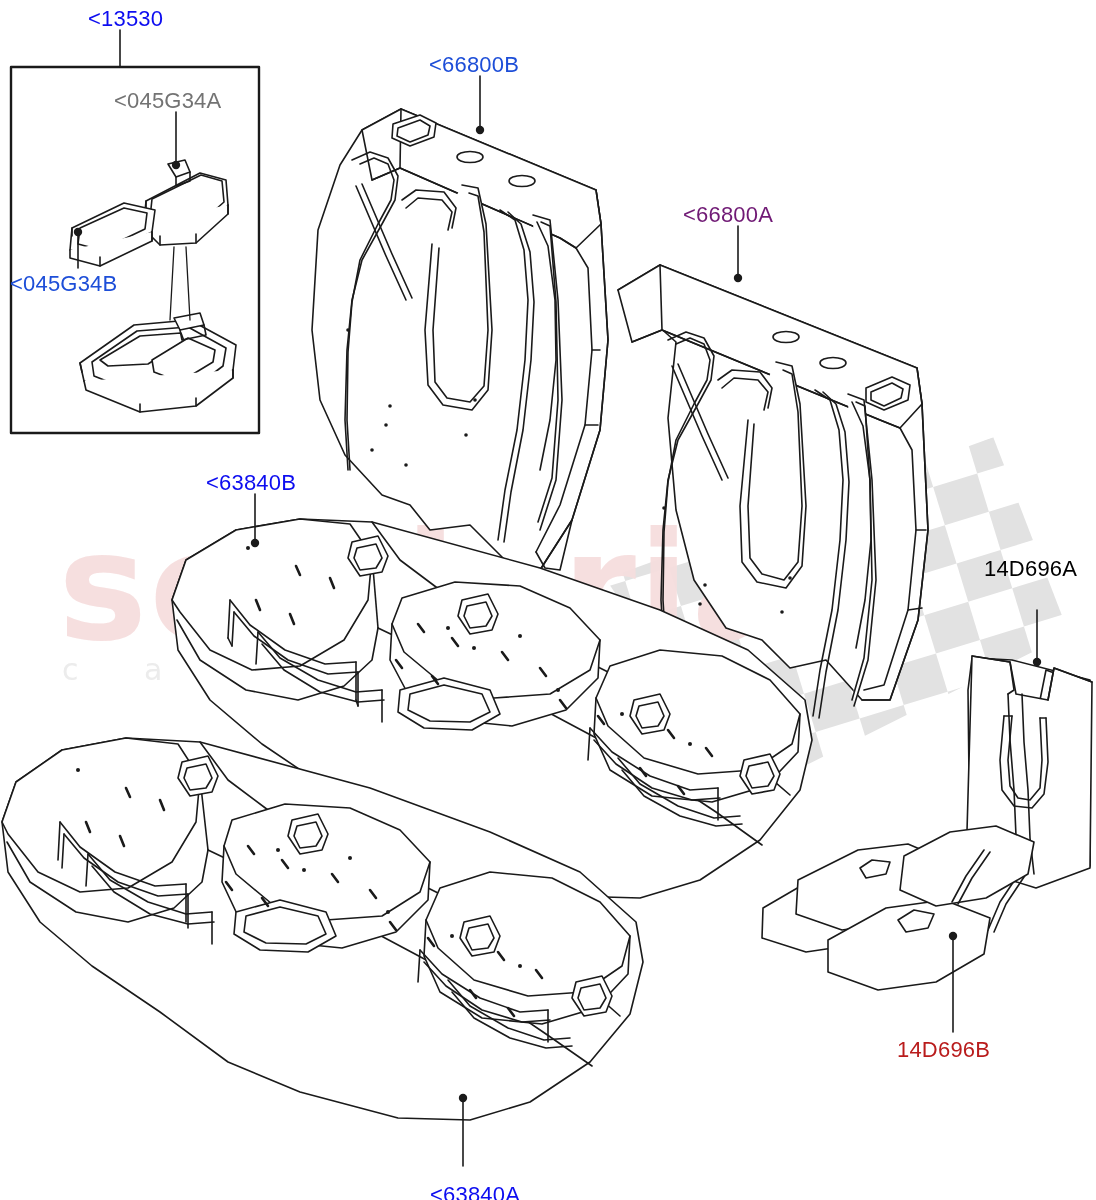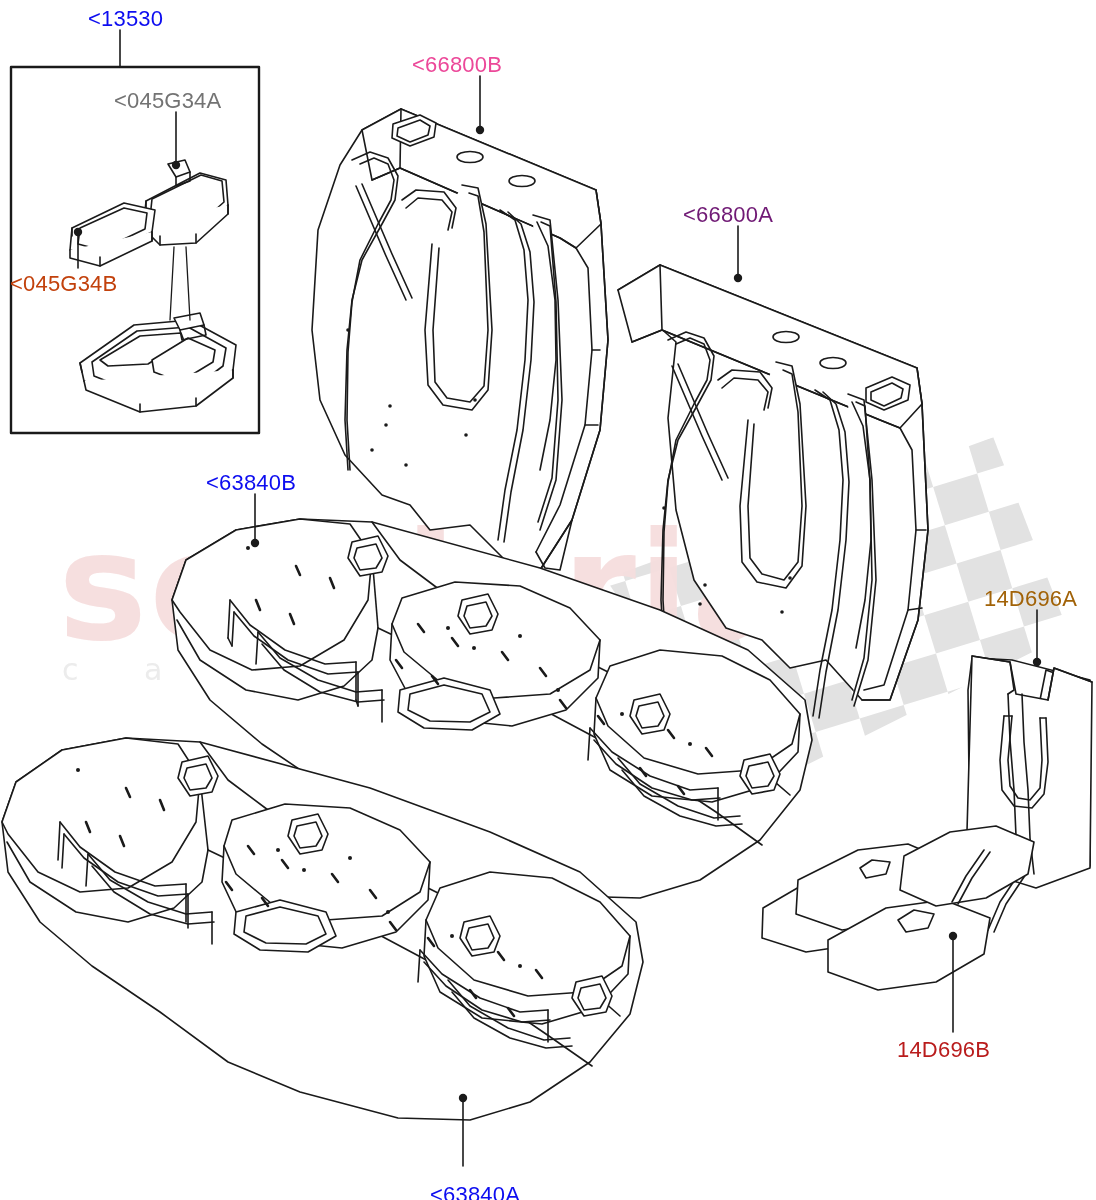--- a/index.html
+++ b/index.html
@@ -483,22 +483,22 @@
           <circle cx="1037" cy="662" r="4.2"></circle>
           <circle cx="953" cy="936" r="4.2"></circle>
           <circle cx="463" cy="1098" r="4.2"></circle>
         </g>
     </g>
   </svg>
 
   <div id="callout-labels">
       <div class="lbl" style="left: 88px; top: 6px; color: rgb(13, 13, 240);">&lt;13530</div>
       <div class="lbl" style="left: 114px; top: 88px; color: #737373;">&lt;045G34A</div>
-      <div class="lbl" style="left: 10px; top: 271px; color: #c2410c;">&lt;045G34B</div>
-      <div class="lbl" style="left: 412px; top: 52px; color: #ec4899;">&lt;66800B</div>
+      <div class="lbl" style="left: 10px; top: 271px; color: #1d4ed8;">&lt;045G34B</div>
+      <div class="lbl" style="left: 429px; top: 52px; color: #1d4ed8;">&lt;66800B</div>
       <div class="lbl" style="left: 683px; top: 202px; color: #701a75;">&lt;66800A</div>
       <div class="lbl" style="left: 206px; top: 470px; color: rgb(13, 13, 240);">&lt;63840B</div>
-      <div class="lbl" style="left: 984px; top: 586px; color: #a16207;">14D696A</div>
+      <div class="lbl" style="left: 984px; top: 556px; color: #000000;">14D696A</div>
       <div class="lbl" style="left: 897px; top: 1037px; color: #b91c1c;">14D696B</div>
       <div class="lbl" style="left: 430px; top: 1170px; color: rgb(13, 13, 240); margin-top: 12px;">&lt;63840A</div>
     </div>
 
 </div>
 
 </body></html>

